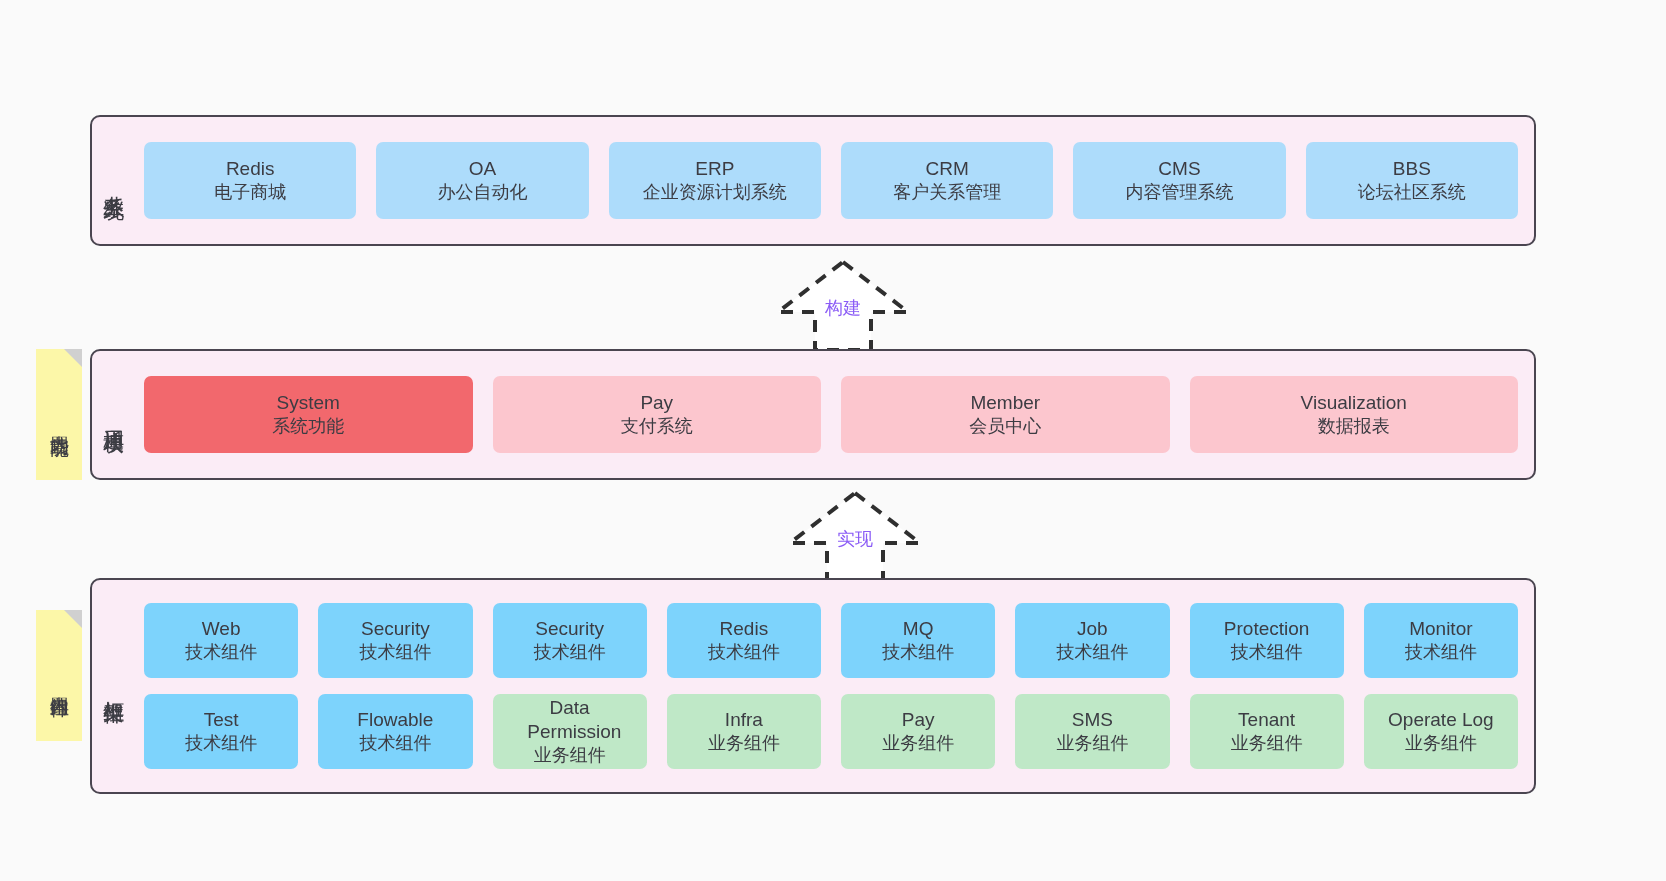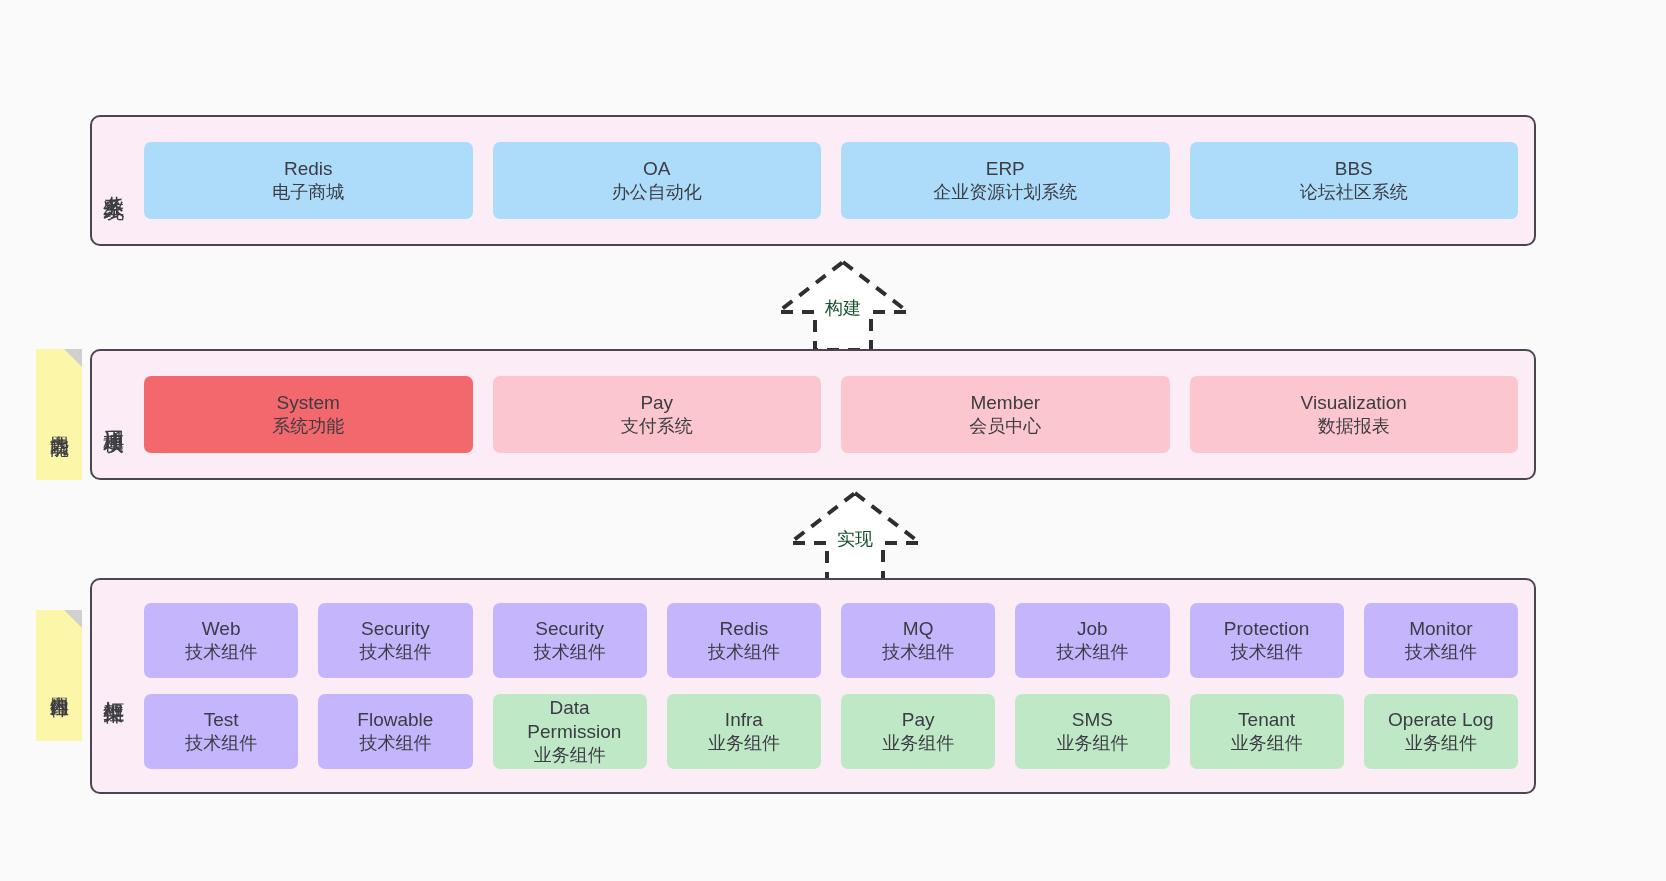--- a/index.html
+++ b/index.html
@@ -81,21 +81,21 @@
   }
   .card .cn {
     font-size: 18px;
     display: block;
   }
 
   
   .c-blue        { background: #addcfb; }
   .c-red         { background: #f2686d; }
   .c-pink        { background: #fcc6ce; }
-  .c-green       { background: #c4b5fd; }
+  .c-green       { background: #7dd3fc; }
   .c-greenlight  { background: #bfe8c7; }
 
   
   #layer-business { left: 90px;  top: 115px; width: 1446px; height: 131px; }
   #layer-business .cards { padding-right: 16px; }
   #layer-business .card  { height: 77px; }
 
   #layer-common   { left: 90px;  top: 349px; width: 1446px; height: 131px; }
   #layer-common .card    { height: 77px; text-align: right; }
 
@@ -144,21 +144,21 @@
     top: 0;
     overflow: visible;
   }
   .arrow-label {
     position: absolute;
     left: 0;
     right: 0;
     bottom: 8px;
     text-align: center;
     font-size: 18px;
-    color: #14532d;
+    color: #8b5cf6;
     user-select: none;
     pointer-events: none;
   }
   #arrow-build  { left: 758px; top: 258px; }
   #arrow-impl   { left: 770px; top: 489px; }
 </style>
 </head>
 <body>
 
 <div id="stage">
@@ -171,20 +171,28 @@
           <span class="en">Redis</span>
           <span class="cn">电子商城</span>
         </div>
         <div class="card c-blue">
           <span class="en">OA</span>
           <span class="cn">办公自动化</span>
         </div>
         <div class="card c-blue">
           <span class="en">ERP</span>
           <span class="cn">企业资源计划系统</span>
+        </div>
+        <div class="card c-blue">
+          <span class="en">CRM</span>
+          <span class="cn">客户关系管理</span>
+        </div>
+        <div class="card c-blue">
+          <span class="en">CMS</span>
+          <span class="cn">内容管理系统</span>
         </div>
         <div class="card c-blue">
           <span class="en">BBS</span>
           <span class="cn">论坛社区系统</span>
         </div>
       </div>
     </div>
   </div>
 
   <div class="arrow-wrap" id="arrow-build">

